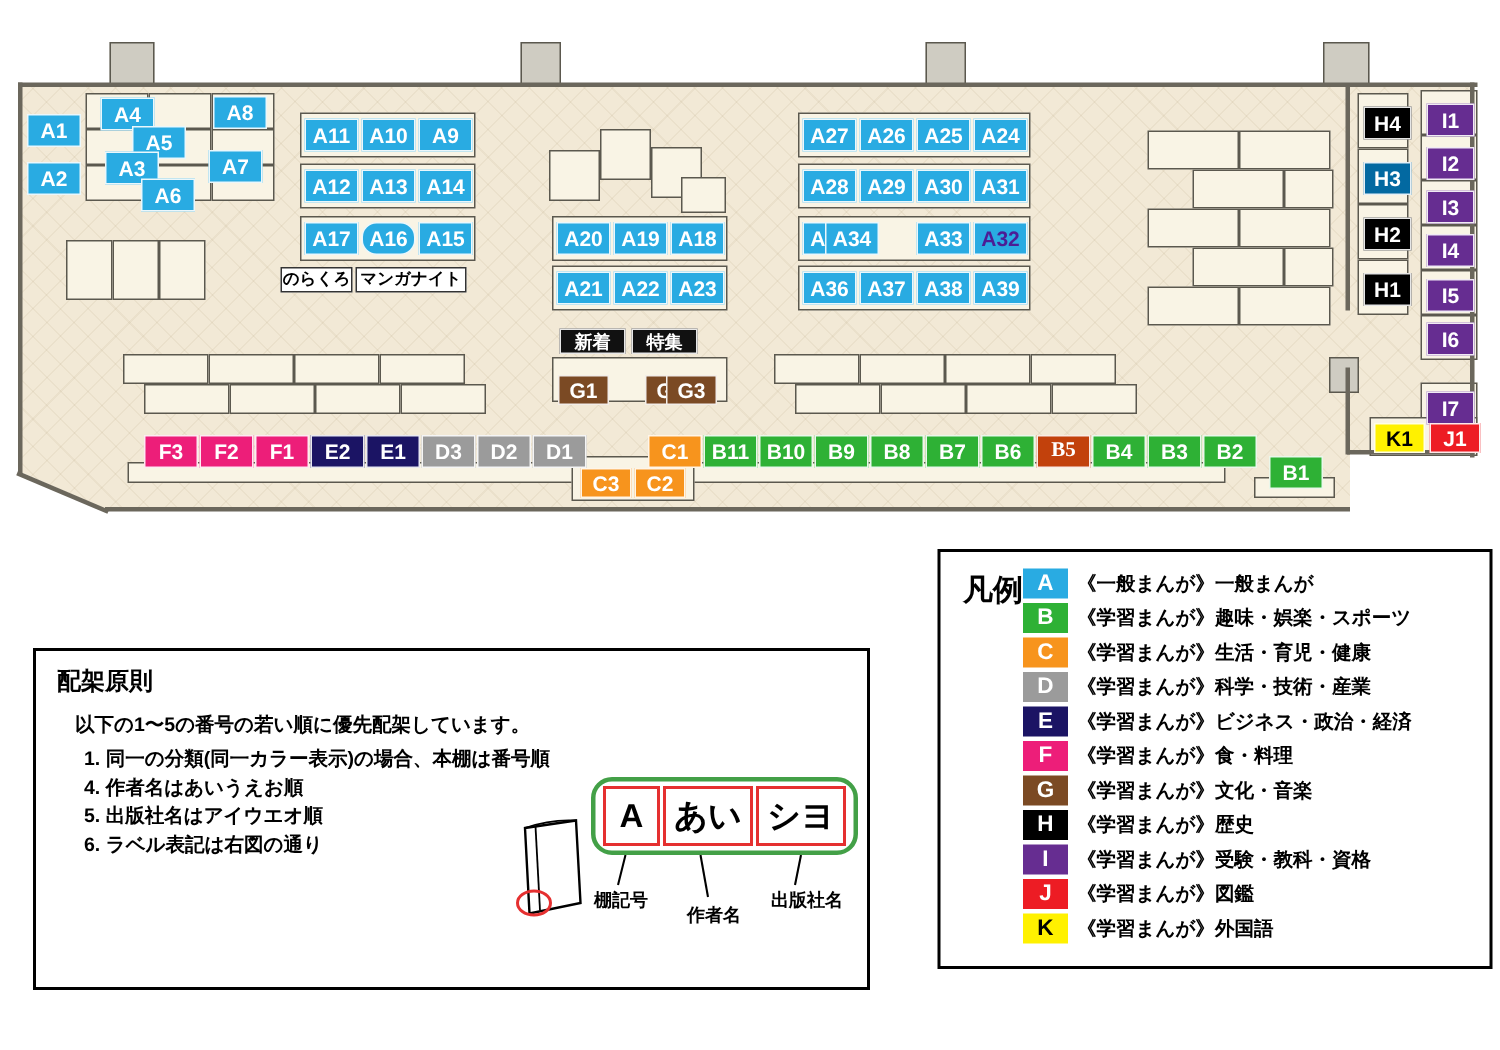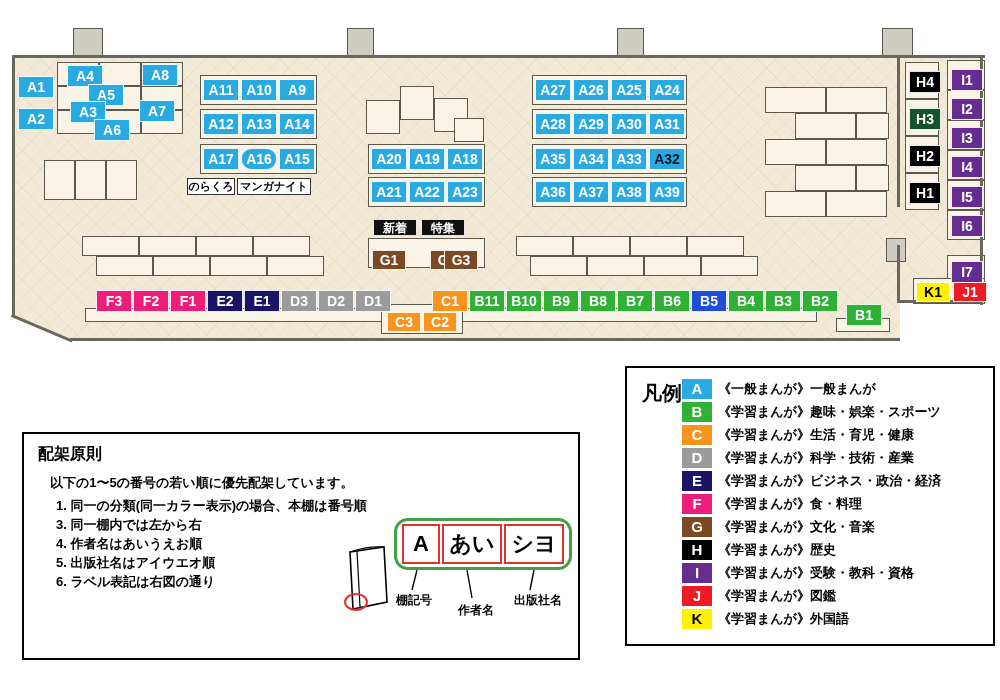--- a/index.html
+++ b/index.html
@@ -162,23 +162,23 @@
     <div class="maplabel" style="left: 447px; top: 181px; width: 36px; height: 22px; background: rgb(41, 171, 226); color: rgb(255, 255, 255); text-align: center;">A23</div>
     <div class="maplabel" style="left: 535px; top: 79px; width: 36px; height: 22px; background: rgb(41, 171, 226); color: rgb(255, 255, 255);">A27</div>
     <div class="maplabel" style="left: 573px; top: 79px; width: 36px; height: 22px; background: rgb(41, 171, 226); color: rgb(255, 255, 255);">A26</div>
     <div class="maplabel" style="left: 611px; top: 79px; width: 36px; height: 22px; background: rgb(41, 171, 226); color: rgb(255, 255, 255);">A25</div>
     <div class="maplabel" style="left: 649px; top: 79px; width: 36px; height: 22px; background: rgb(41, 171, 226); color: rgb(255, 255, 255);">A24</div>
     <div class="maplabel" style="left: 535px; top: 113px; width: 36px; height: 22px; background: rgb(41, 171, 226); color: rgb(255, 255, 255);">A28</div>
     <div class="maplabel" style="left: 573px; top: 113px; width: 36px; height: 22px; background: rgb(41, 171, 226); color: rgb(255, 255, 255);">A29</div>
     <div class="maplabel" style="left: 611px; top: 113px; width: 36px; height: 22px; background: rgb(41, 171, 226); color: rgb(255, 255, 255);">A30</div>
     <div class="maplabel" style="left: 649px; top: 113px; width: 36px; height: 22px; background: rgb(41, 171, 226); color: rgb(255, 255, 255);">A31</div>
     <div class="maplabel" style="left: 535px; top: 148px; width: 36px; height: 22px; background: rgb(41, 171, 226); color: rgb(255, 255, 255);">A35</div>
-    <div class="maplabel" style="left: 573px; top: 148px; width: 36px; height: 22px; background: rgb(41, 171, 226); color: rgb(255, 255, 255);">A34</div>
+    <div class="maplabel" style="left: 550px; top: 148px; width: 36px; height: 22px; background: rgb(41, 171, 226); color: rgb(255, 255, 255);">A34</div>
     <div class="maplabel" style="left: 611px; top: 148px; width: 36px; height: 22px; background: rgb(41, 171, 226); color: rgb(255, 255, 255);">A33</div>
-    <div class="maplabel" style="left: 649px; top: 148px; width: 36px; height: 22px; background: rgb(41, 171, 226); color: #0f172a;">A32</div>
+    <div class="maplabel" style="left: 649px; top: 148px; width: 36px; height: 22px; background: rgb(41, 171, 226); color: #4c1d95;">A32</div>
     <div class="maplabel" style="left: 535px; top: 181px; width: 36px; height: 22px; background: rgb(41, 171, 226); color: rgb(255, 255, 255);">A36</div>
     <div class="maplabel" style="left: 573px; top: 181px; width: 36px; height: 22px; background: rgb(41, 171, 226); color: rgb(255, 255, 255);">A37</div>
     <div class="maplabel" style="left: 611px; top: 181px; width: 36px; height: 22px; background: rgb(41, 171, 226); color: rgb(255, 255, 255);">A38</div>
     <div class="maplabel" style="left: 649px; top: 181px; width: 36px; height: 22px; background: rgb(41, 171, 226); color: rgb(255, 255, 255);">A39</div>
     <div class="maplabel" style="left: 373px; top: 219px; width: 44px; height: 17px; background: rgb(17, 17, 17); color: rgb(255, 255, 255); font-size: 12px;">新着</div>
     <div class="maplabel" style="left: 421px; top: 219px; width: 44px; height: 17px; background: rgb(17, 17, 17); color: rgb(255, 255, 255); font-size: 12px;">特集</div>
     <div class="maplabel" style="left: 372px; top: 250px; width: 34px; height: 20px; background: rgb(123, 74, 36); color: rgb(255, 255, 255);">G1</div>
     <div class="maplabel" style="left: 430px; top: 250px; width: 34px; height: 20px; background: rgb(123, 74, 36); color: #ffffff;">G2</div>
     <div class="maplabel" style="left: 444px; top: 250px; width: 34px; height: 20px; background: rgb(123, 74, 36); color: rgb(255, 255, 255);">G3</div>
     <div class="maplabel" style="left: 96px; top: 290px; width: 36px; height: 22px; background: rgb(237, 30, 121); color: rgb(255, 255, 255);">F3</div>
@@ -189,29 +189,29 @@
     <div class="maplabel" style="left: 281px; top: 290px; width: 36px; height: 22px; background: rgb(155, 155, 155); color: rgb(255, 255, 255);">D3</div>
     <div class="maplabel" style="left: 318px; top: 290px; width: 36px; height: 22px; background: rgb(155, 155, 155); color: rgb(255, 255, 255);">D2</div>
     <div class="maplabel" style="left: 355px; top: 290px; width: 36px; height: 22px; background: rgb(155, 155, 155); color: rgb(255, 255, 255);">D1</div>
     <div class="maplabel" style="left: 432px; top: 290px; width: 36px; height: 22px; background: rgb(247, 148, 29); color: rgb(255, 255, 255);">C1</div>
     <div class="maplabel" style="left: 469px; top: 290px; width: 36px; height: 22px; background: rgb(46, 177, 53); color: rgb(255, 255, 255);">B11</div>
     <div class="maplabel" style="left: 506px; top: 290px; width: 36px; height: 22px; background: rgb(46, 177, 53); color: rgb(255, 255, 255);">B10</div>
     <div class="maplabel" style="left: 543px; top: 290px; width: 36px; height: 22px; background: rgb(46, 177, 53); color: rgb(255, 255, 255);">B9</div>
     <div class="maplabel" style="left: 580px; top: 290px; width: 36px; height: 22px; background: rgb(46, 177, 53); color: rgb(255, 255, 255);">B8</div>
     <div class="maplabel" style="left: 617px; top: 290px; width: 36px; height: 22px; background: rgb(46, 177, 53); color: rgb(255, 255, 255);">B7</div>
     <div class="maplabel" style="left: 654px; top: 290px; width: 36px; height: 22px; background: rgb(46, 177, 53); color: rgb(255, 255, 255);">B6</div>
-    <div class="maplabel" style="left: 691px; top: 290px; width: 36px; height: 22px; background: #1d4ed8; color: rgb(255, 255, 255);">B5</div>
+    <div class="maplabel" style="left: 691px; top: 290px; width: 36px; height: 22px; background: #c2410c; color: rgb(255, 255, 255); font-family: Liberation Serif, serif;">B5</div>
     <div class="maplabel" style="left: 728px; top: 290px; width: 36px; height: 22px; background: rgb(46, 177, 53); color: rgb(255, 255, 255);">B4</div>
     <div class="maplabel" style="left: 765px; top: 290px; width: 36px; height: 22px; background: rgb(46, 177, 53); color: rgb(255, 255, 255);">B3</div>
     <div class="maplabel" style="left: 802px; top: 290px; width: 36px; height: 22px; background: rgb(46, 177, 53); color: rgb(255, 255, 255);">B2</div>
     <div class="maplabel" style="left: 387px; top: 312px; width: 34px; height: 20px; background: rgb(247, 148, 29); color: rgb(255, 255, 255);">C3</div>
     <div class="maplabel" style="left: 423px; top: 312px; width: 34px; height: 20px; background: rgb(247, 148, 29); color: rgb(255, 255, 255);">C2</div>
     <div class="maplabel" style="left: 846px; top: 304px; width: 36px; height: 22px; background: rgb(46, 177, 53); color: rgb(255, 255, 255);">B1</div>
     <div class="maplabel" style="left: 909px; top: 71px; width: 32px; height: 22px; background: rgb(0, 0, 0); color: rgb(255, 255, 255);">H4</div>
-    <div class="maplabel" style="left: 909px; top: 108px; width: 32px; height: 22px; background: #14532d; color: rgb(255, 255, 255);">H3</div>
+    <div class="maplabel" style="left: 909px; top: 108px; width: 32px; height: 22px; background: #0369a1; color: rgb(255, 255, 255);">H3</div>
     <div class="maplabel" style="left: 909px; top: 145px; width: 32px; height: 22px; background: rgb(0, 0, 0); color: rgb(255, 255, 255);">H2</div>
     <div class="maplabel" style="left: 909px; top: 182px; width: 32px; height: 22px; background: rgb(0, 0, 0); color: rgb(255, 255, 255);">H1</div>
     <div class="maplabel" style="left: 951px; top: 69px; width: 32px; height: 22px; background: rgb(102, 45, 145); color: rgb(255, 255, 255);">I1</div>
     <div class="maplabel" style="left: 951px; top: 98px; width: 32px; height: 22px; background: rgb(102, 45, 145); color: rgb(255, 255, 255);">I2</div>
     <div class="maplabel" style="left: 951px; top: 127px; width: 32px; height: 22px; background: rgb(102, 45, 145); color: rgb(255, 255, 255);">I3</div>
     <div class="maplabel" style="left: 951px; top: 156px; width: 32px; height: 22px; background: rgb(102, 45, 145); color: rgb(255, 255, 255);">I4</div>
     <div class="maplabel" style="left: 951px; top: 186px; width: 32px; height: 22px; background: rgb(102, 45, 145); color: rgb(255, 255, 255);">I5</div>
     <div class="maplabel" style="left: 951px; top: 215px; width: 32px; height: 22px; background: rgb(102, 45, 145); color: rgb(255, 255, 255);">I6</div>
     <div class="maplabel" style="left: 951px; top: 261px; width: 32px; height: 22px; background: rgb(102, 45, 145); color: rgb(255, 255, 255);">I7</div>
     <div class="maplabel" style="left: 916px; top: 282px; width: 34px; height: 20px; background: rgb(255, 241, 0); color: rgb(0, 0, 0);">K1</div>
@@ -275,21 +275,21 @@
         <div class="legend-chip" style="background: rgb(255, 241, 0); color: rgb(0, 0, 0);">K</div>
         <span class="legend-type">《学習まんが》</span>
         <span class="legend-label">外国語</span>
       </div>
     </div>
 </div>
 
 <div id="principles">
   <span class="p-title">配架原則</span>
   <span class="p-intro">以下の1〜5の番号の若い順に優先配架しています。</span>
-  <div class="p-items"><div class="p-item">1. 同一の分類(同一カラー表示)の場合、本棚は番号順</div><div class="p-item">3. 同一棚内では左から右</div><div class="p-item">4. 作者名はあいうえお順</div><div class="p-item">5. 出版社名はアイウエオ順</div><div class="p-item">6. ラベル表記は右図の通り</div></div>
+  <div class="p-items"><div class="p-item">1. 同一の分類(同一カラー表示)の場合、本棚は番号順</div><div class="p-item">4. 作者名はあいうえお順</div><div class="p-item">5. 出版社名はアイウエオ順</div><div class="p-item">6. ラベル表記は右図の通り</div></div>
 
   <svg class="p-svg" viewBox="0 0 260 115">
 
     <g>
       <path d="M18 50 L52 45 L55 100 L21 107 Z" fill="#ffffff" stroke="#000" stroke-width="1.6"></path>
       <path d="M25 49 L28 105" fill="none" stroke="#000" stroke-width="1.2"></path>
       <path d="M18 50 Q35 44 52 45" fill="none" stroke="#000" stroke-width="1.2"></path>
     </g>
     <ellipse cx="24" cy="100" rx="11" ry="8" fill="none" stroke="#e53030" stroke-width="2"></ellipse>
 

